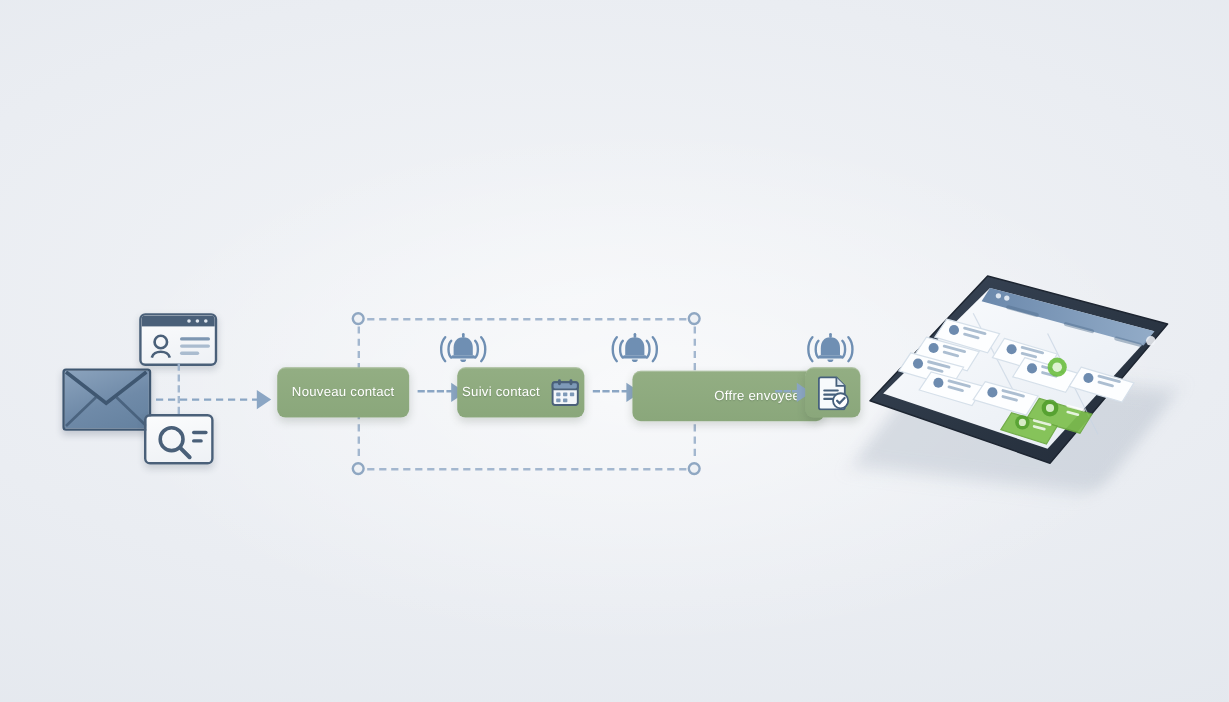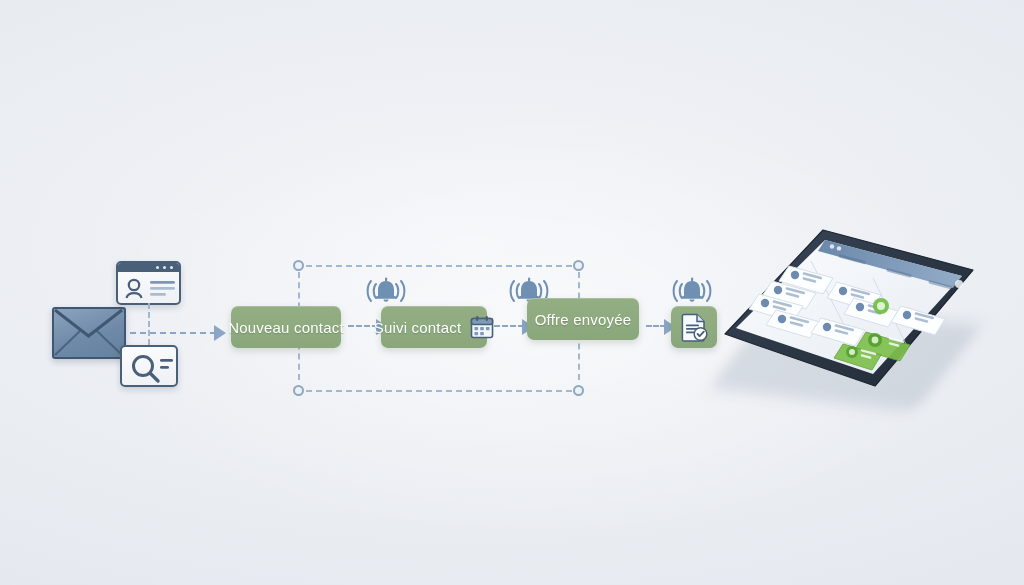--- a/index.html
+++ b/index.html
@@ -38,21 +38,21 @@
   .dashseg{
     position:absolute;height:0;border-top:2.5px dashed #8ba6c4;
   }
 
   
   .stagebox{
     position:absolute;display:flex;align-items:center;justify-content:center;gap:9px;
     background:linear-gradient(180deg,#93ae83 0%,#8aa77b 100%);
     border-radius:7px;
     box-shadow:0 3px 7px rgba(60,80,60,.18), inset 0 1px 0 rgba(255,255,255,.22);
-    color:#ffffff;font-size:15px;letter-spacing:.2px;
+    color:#ffffff;font-size:11px;letter-spacing:.2px;
     text-shadow:0 1px 1px rgba(60,80,60,.3);
     white-space:nowrap;
   }
   .iconbox{
     position:absolute;display:flex;align-items:center;justify-content:center;
     background:linear-gradient(180deg,#93ae83 0%,#8aa77b 100%);
     border-radius:7px;
     box-shadow:0 3px 7px rgba(60,80,60,.18), inset 0 1px 0 rgba(255,255,255,.22);
   }
 
@@ -191,21 +191,21 @@
         <path d="M33 8 C36 11 36 19 33 22"></path>
         <path d="M38 5 C42.5 10 42.5 20 38 25"></path>
       </g>
       <path d="M23 5 C28.5 5 31 9 31 14 L31 20 L15 20 L15 14 C15 9 17.5 5 23 5 Z" fill="#6f8fb3"></path>
       <rect x="13" y="20" width="20" height="2.8" rx="1.4" fill="#6f8fb3"></rect>
       <path d="M20.5 23.5 C20.5 26.5 25.5 26.5 25.5 23.5 Z" fill="#6f8fb3"></path>
       <rect x="22" y="1.5" width="2.2" height="4" rx="1.1" fill="#6f8fb3"></rect>
     </svg>
   </div>
 
-  <div class="stagebox" style="left:527px;top:298px;width:112px;height:42px;">
+  <div class="stagebox" style="left:527px;top:309px;width:112px;height:42px;padding-left:48px;">
     <span>Offre envoyée</span>
   </div>
 
   <div class="dashseg" style="left:646px;top:325px;width:20px;"></div>
   <div class="arrow" style="left:664px;top:319px;"></div>
 
   <div class="bell-wrap" style="left:669px;top:276px;">
     <svg width="46" height="32" viewBox="0 0 46 32">
       <g fill="none" stroke="#6f8fb3" stroke-width="2" stroke-linecap="round">
         <path d="M13 8 C10 11 10 19 13 22"></path>

